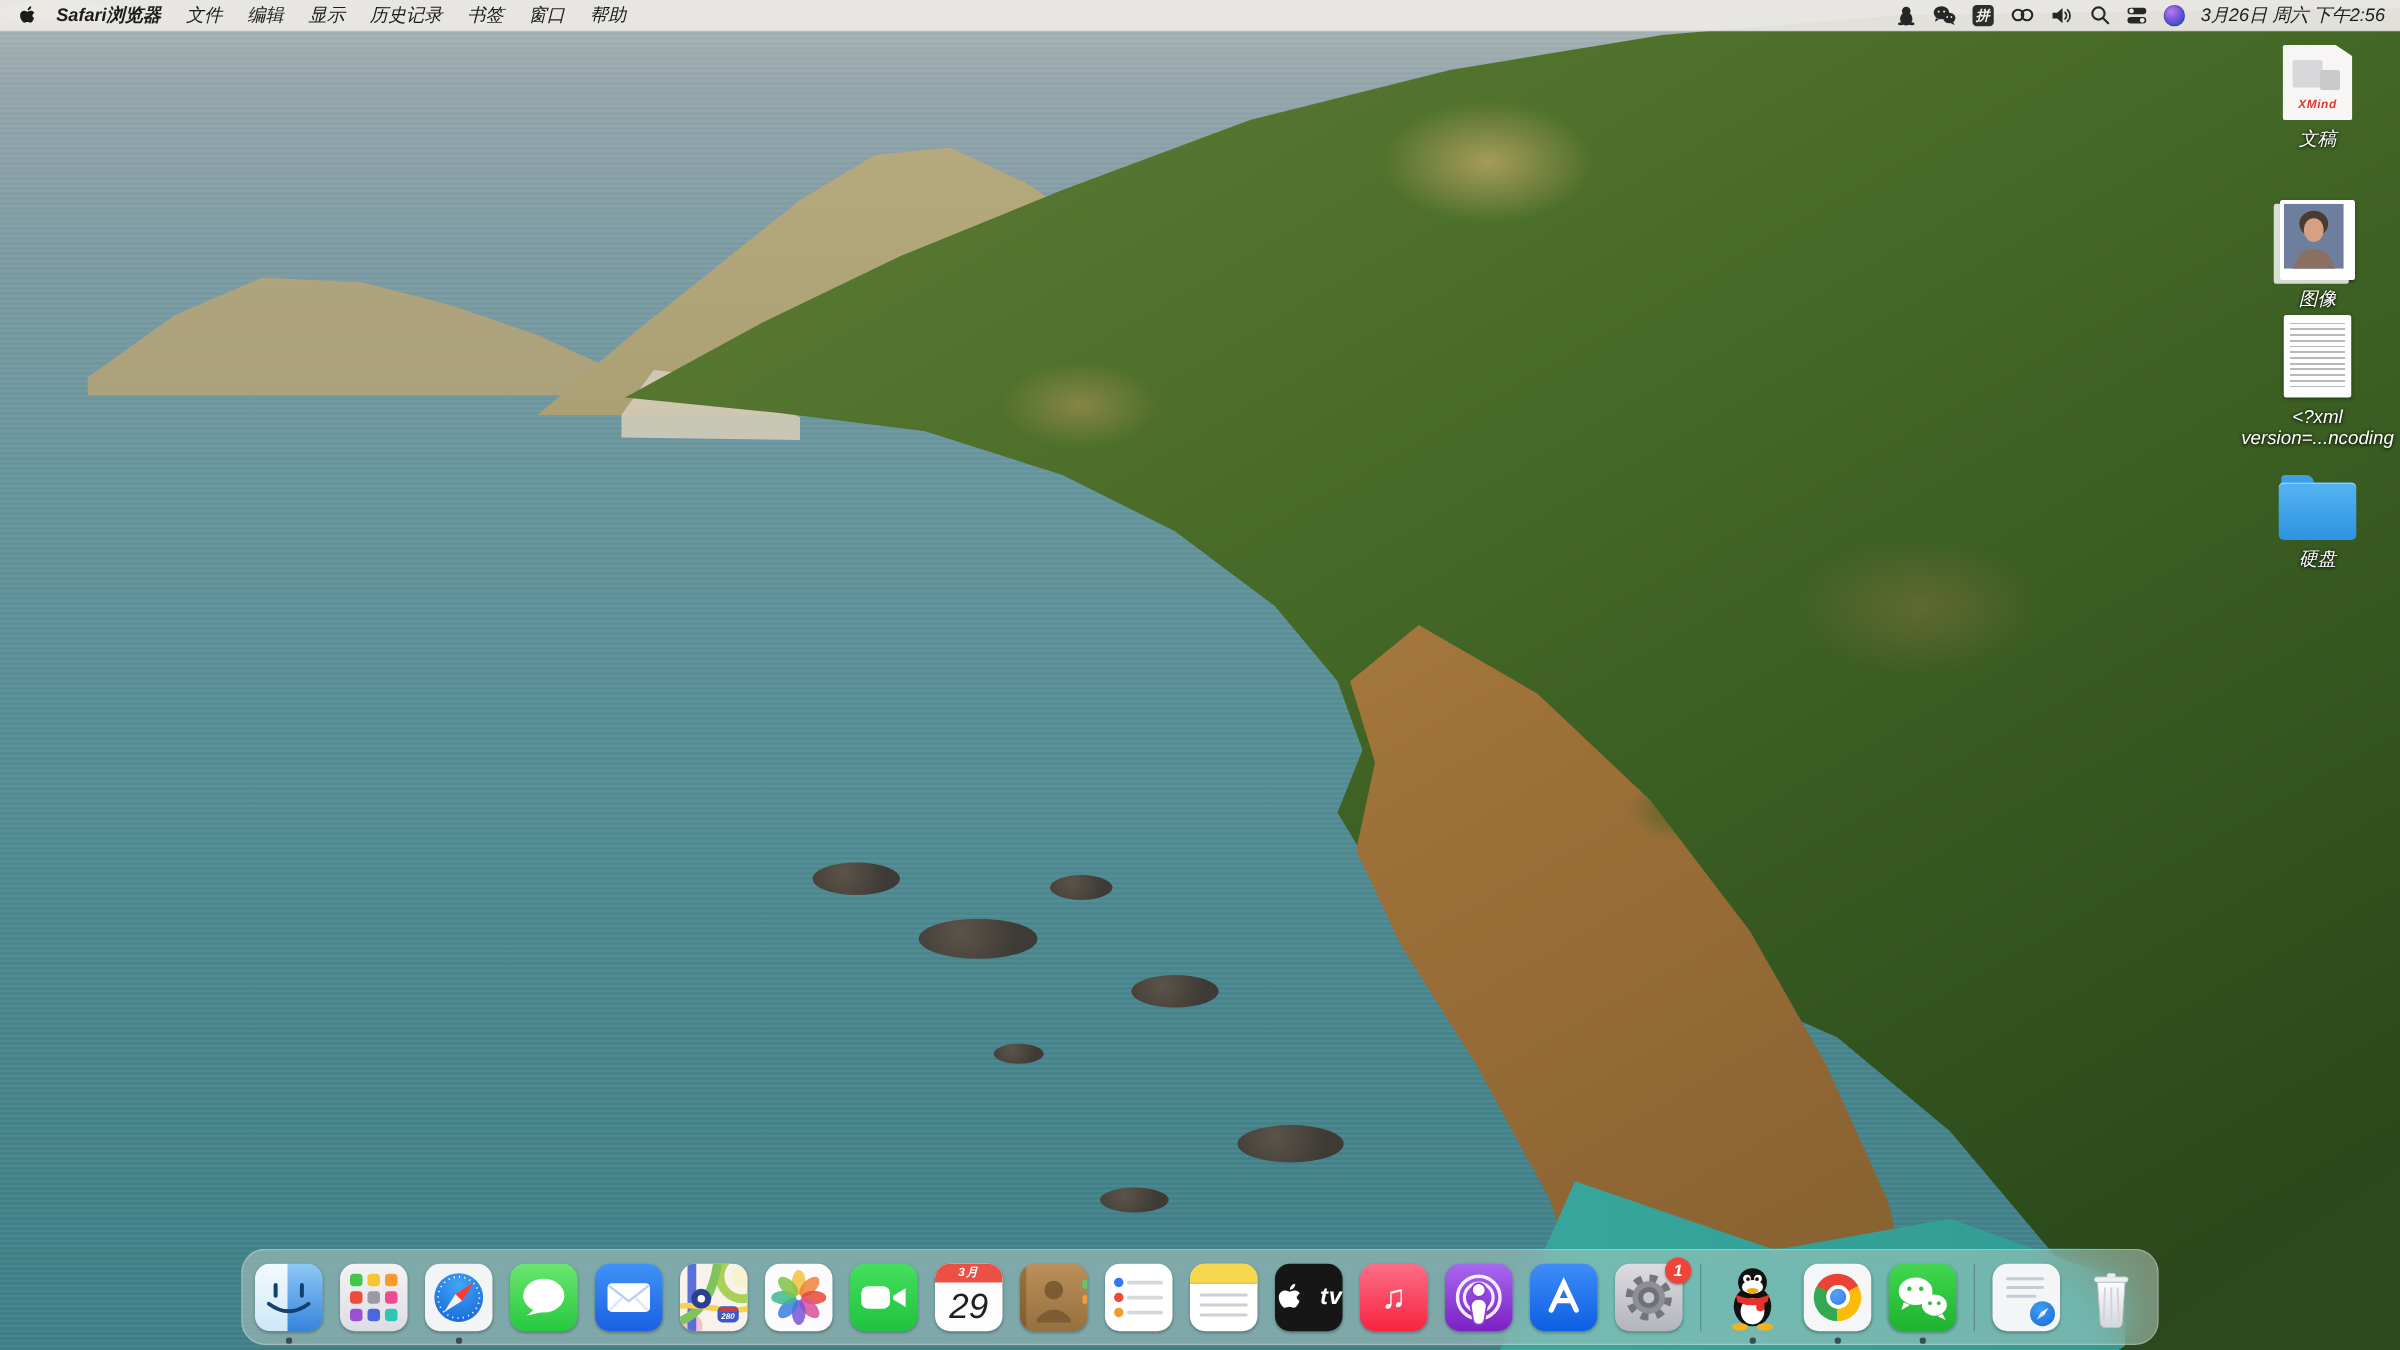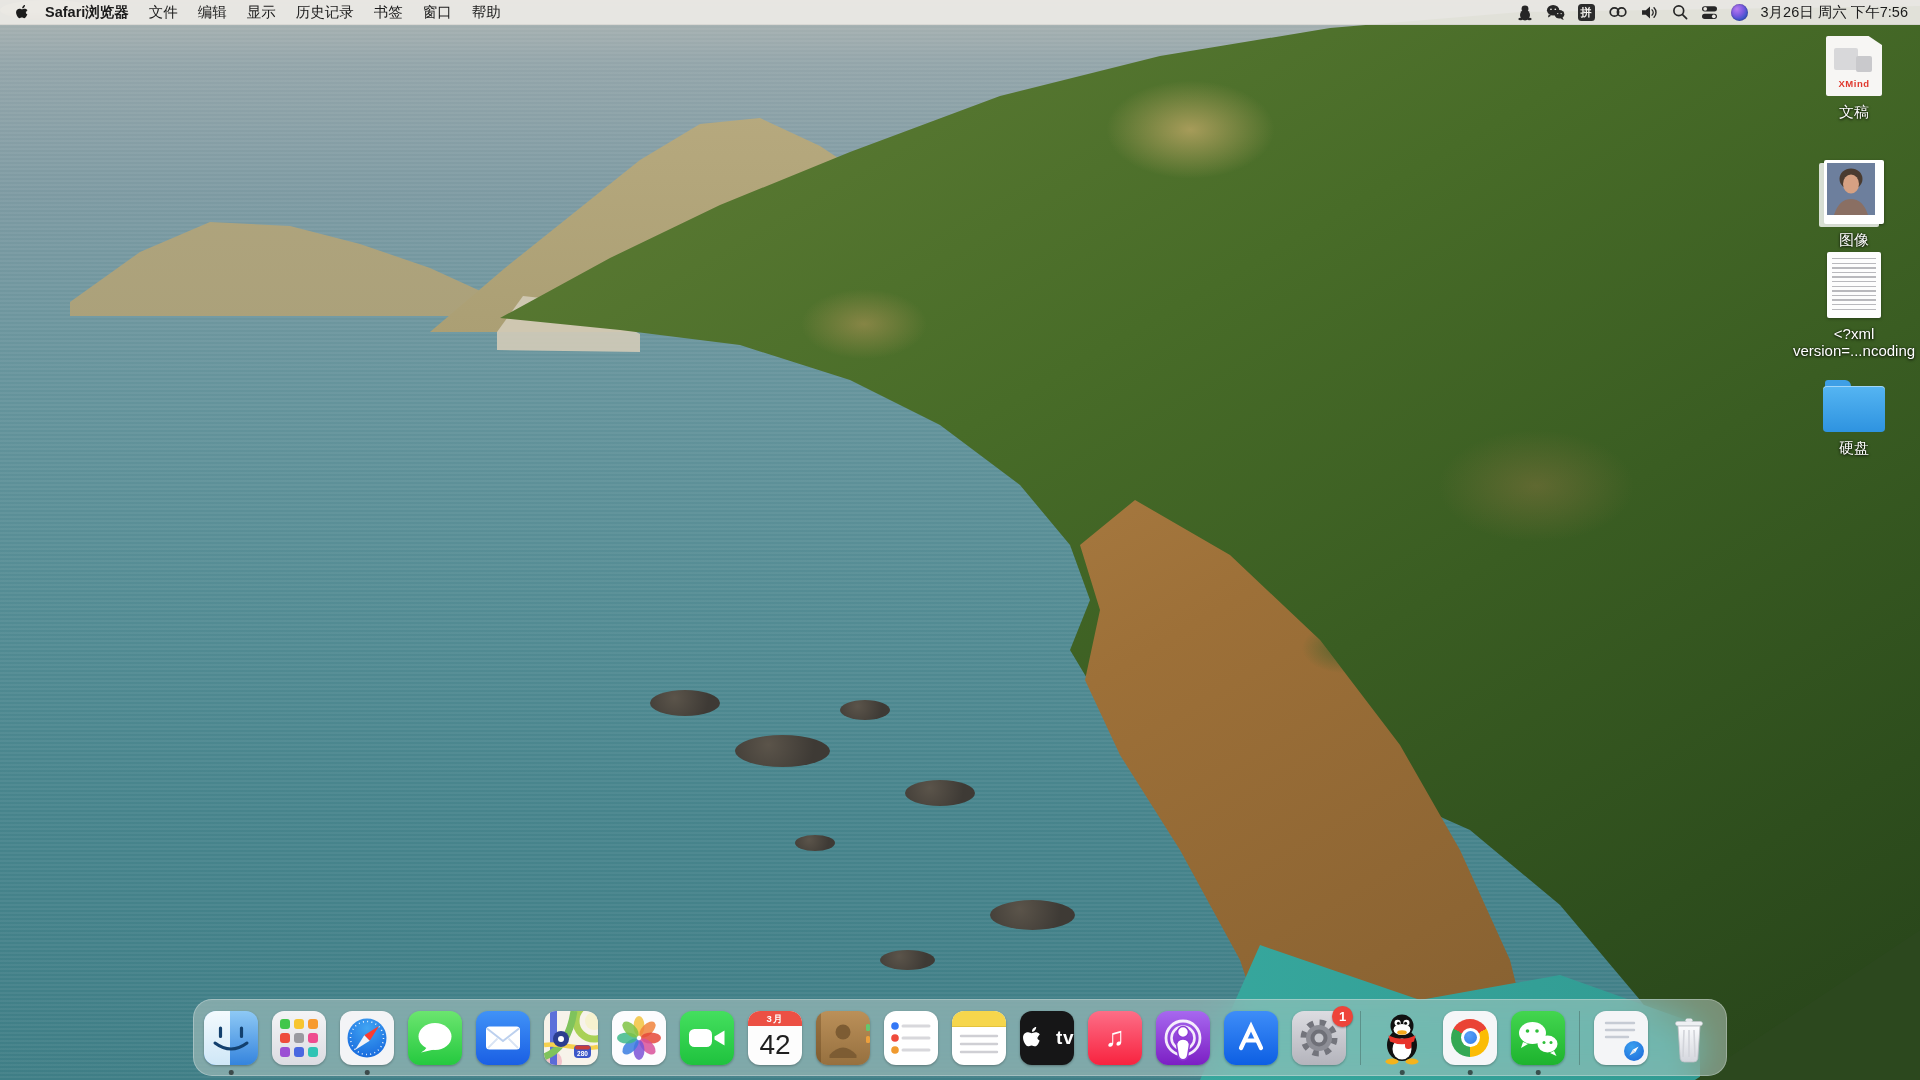--- a/index.html
+++ b/index.html
@@ -1,17 +1,17 @@
 <!DOCTYPE html>
 <html><head>
 <meta charset="utf-8">
 <style>
   html,body{margin:0;padding:0;overflow:hidden;background:#000;}
   .screen{position:relative;width:1920px;height:1080px;overflow:hidden;
-    font-family:"Liberation Sans","DejaVu Sans",sans-serif;-webkit-font-smoothing:antialiased;}
+    font-family:"Liberation Sans","DejaVu Sans",sans-serif;font-style:italic;-webkit-font-smoothing:antialiased;}
 
   
   .wp{position:absolute;inset:0;}
   .wp>div{position:absolute;inset:0;}
   .sky{background:linear-gradient(180deg,#efece6 0%,#e8e7e1 55%,#dadedb 100%);}
   .water{top:250px;background:
     repeating-linear-gradient(180deg,rgba(255,255,255,.05) 0 1.5px,rgba(0,0,0,0) 1.5px 4px),
     linear-gradient(180deg,#aeb6b4 0%,#93a5aa 6%,#7d9aa2 18%,#66949c 35%,#548c94 55%,#47848c 75%,#3f7e86 100%);}
   .headland-far{background:linear-gradient(180deg,#b5a981,#948e6a);
     clip-path:polygon(70px 302px,140px 252px,210px 222px,290px 226px,360px 244px,430px 268px,500px 300px,505px 316px,70px 316px);}
@@ -228,21 +228,21 @@
       </span>
       <span class="st-ic">
         <svg width="17" height="15" viewBox="0 0 18 16" fill="#262626">
             <rect x="1" y="1.2" width="16" height="5.6" rx="2.8"></rect>
             <circle cx="4.4" cy="4" r="2" fill="#ebe9e4"></circle>
             <rect x="1" y="9.2" width="16" height="5.6" rx="2.8"></rect>
             <circle cx="13.6" cy="12" r="2" fill="#ebe9e4"></circle>
           </svg>
       </span>
       <span class="st-ic avatar-dot"></span>
-      <span class="mb-clock">3月26日 周六 下午7:56</span>
+      <span class="mb-clock">3月26日 周六 下午2:56</span>
     </div>
   </div>
 
   <div class="di" style="top:36px;">
     <div class="xmind-page">
       <div class="xmind-block"></div>
       <div class="xmind-block2"></div>
       <div class="xmind-text">XMind</div>
     </div>
     <div class="di-label">文稿</div>
@@ -385,21 +385,21 @@
         <svg viewBox="0 0 54 54">
             <rect x="9" y="18" width="23" height="18" rx="5.5" fill="#fff"></rect>
             <path d="M34.5 25.5 L44.5 19.5 V34.5 L34.5 28.5 Z" fill="#fff"></path>
           </svg>
       </div>
     </div>
 
     <div class="ditem">
       <div class="tile t-cal">
         <div class="cal-top">3月</div>
-        <div class="cal-day">42</div>
+        <div class="cal-day">29</div>
       </div>
     </div>
 
     <div class="ditem">
       <div class="tile t-contacts">
         <svg viewBox="0 0 54 54">
             <rect x="0" y="0" width="5" height="54" fill="rgba(60,30,0,.25)"></rect>
             <circle cx="27" cy="21" r="7.5" fill="#7d5c33"></circle>
             <path d="M13.5 44 Q27 29 40.5 44 L40.5 47 L13.5 47 Z" fill="#7d5c33"></path>
             <rect x="50" y="13" width="4" height="7" rx="1.5" fill="#63c76f"></rect>

